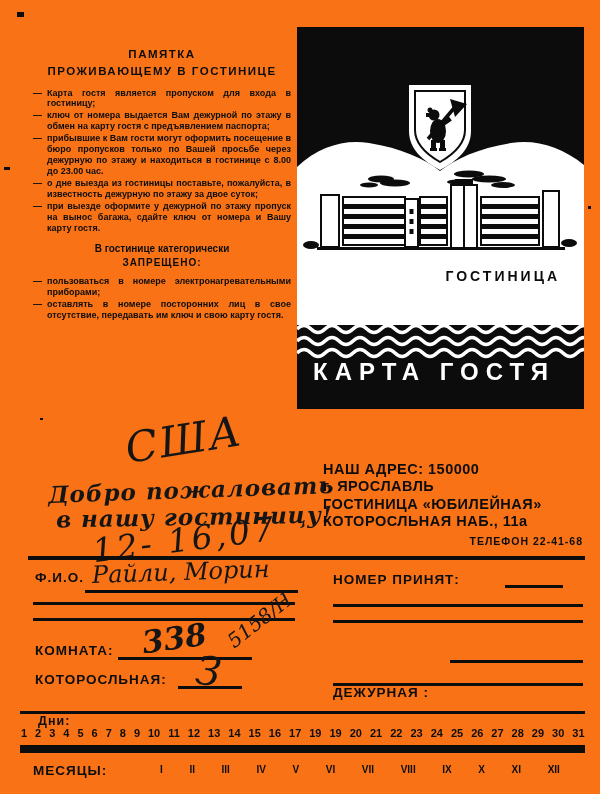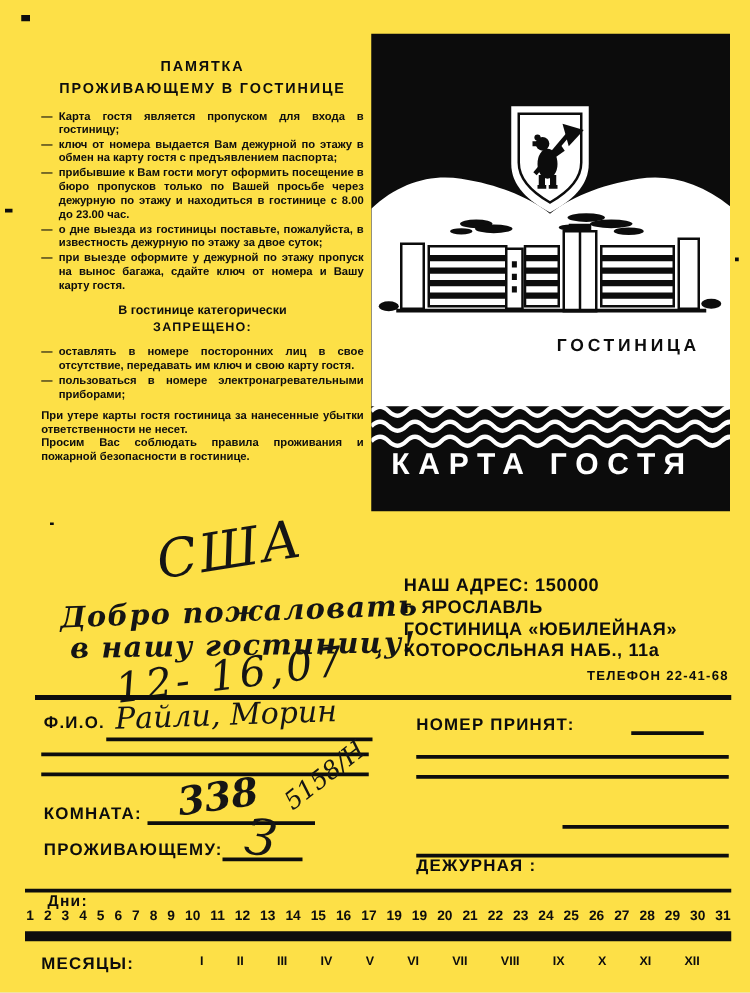--- a/index.html
+++ b/index.html
@@ -1,19 +1,19 @@
 <!DOCTYPE html>
 <html><head>
 <meta charset="utf-8">
 <style>
   * { margin:0; padding:0; box-sizing:border-box; }
   html,body { background:#e8e8e8; }
   .page {
     position:relative; width:600px; height:794px; margin:0 auto;
-    background:#fde047; color:#0d0d0d; overflow:hidden;
+    background:#f97316; color:#0d0d0d; overflow:hidden;
     font-family:"Liberation Sans", sans-serif;
   }
   
   .speck { position:absolute; background:#0d0d0d; }
 
   
   .memo { position:absolute; left:33px; top:46px; width:258px; }
   .memo-title { text-align:center; font-weight:bold; font-size:11.5px; letter-spacing:1.5px; line-height:1.5; }
   .memo-list { margin-top:7px; }
   .memo-item { position:relative; padding-left:14px; text-align:justify;
@@ -85,27 +85,22 @@
         <div class="memo-item">прибывшие к Вам гости могут оформить посещение в бюро пропусков только по Вашей просьбе через дежурную по этажу и находиться в гостинице с 8.00 до 23.00 час.</div>
         <div class="memo-item">о дне выезда из гостиницы поставьте, пожалуйста, в известность дежурную по этажу за двое суток;</div>
         <div class="memo-item">при выезде оформите у дежурной по этажу пропуск на вынос багажа, сдайте ключ от номера и Вашу карту гостя.</div>
       </div>
     <div class="memo-sub">
       <div>В гостинице категорически</div>
       <div class="banned">ЗАПРЕЩЕНО:</div>
     </div>
     <div class="memo-list">
 
-    <div class="memo-item">оставлять в номере посторонних лиц в свое отсутствие, передавать им ключ и свою карту гостя.</div>
-        <div class="memo-item">пользоваться в номере электронагревательными приборами;</div>
-      </div>
-    <div class="memo-notes">
-
-    <div class="memo-note">При утере карты гостя гостиница за нанесенные убытки ответственности не несет.</div>
-        <div class="memo-note">Просим Вас соблюдать правила проживания и пожарной безопасности в гостинице.</div>
+    <div class="memo-item">пользоваться в номере электронагревательными приборами;</div>
+        <div class="memo-item">оставлять в номере посторонних лиц в свое отсутствие, передавать им ключ и свою карту гостя.</div>
       </div>
   </div>
 
   <div class="card">
     <svg class="card-art" width="287" height="382" viewBox="0 0 287 382">
 
       <path d="M0,140 C22,119 48,112 72,116 C104,121 128,132 143,144
                C158,132 182,121 214,116 C238,112 264,119 287,138
                L287,298 L0,298 Z" fill="#ffffff"></path>
 
@@ -205,21 +200,21 @@
   <div class="hw hw-name">Райли, Морин</div>
   <div class="rule" style="left:85px;top:590px;width:213px;height:2.5px;"></div>
   <div class="rule" style="left:33px;top:602px;width:262px;height:2.5px;"></div>
   <div class="rule" style="left:33px;top:618px;width:262px;height:2.5px;"></div>
 
   <div class="form-label" style="left:35px;top:643px;">КОМНАТА:</div>
   <div class="hw hw-room">338</div>
   <div class="hw hw-scrawl">5158/Н</div>
   <div class="rule" style="left:118px;top:657px;width:134px;height:2.5px;"></div>
 
-  <div class="form-label" style="left:35px;top:672px;">ПРОЖИВАЮЩЕМУ:</div>
+  <div class="form-label" style="left:35px;top:672px;">КОТОРОСЛЬНАЯ:</div>
   <div class="hw hw-sign">З</div>
   <div class="rule" style="left:178px;top:686px;width:64px;height:2.5px;"></div>
 
   <div class="form-label" style="left:333px;top:572px;">НОМЕР ПРИНЯТ:</div>
   <div class="rule" style="left:505px;top:585px;width:58px;height:2.5px;"></div>
   <div class="rule" style="left:333px;top:604px;width:250px;height:2.5px;"></div>
   <div class="rule" style="left:333px;top:620px;width:250px;height:2.5px;"></div>
 
   <div class="form-label" style="left:333px;top:647px;margin-top:38px;">ДЕЖУРНАЯ :</div>
   <div class="rule" style="left:450px;top:660px;width:133px;height:2.5px;"></div>

